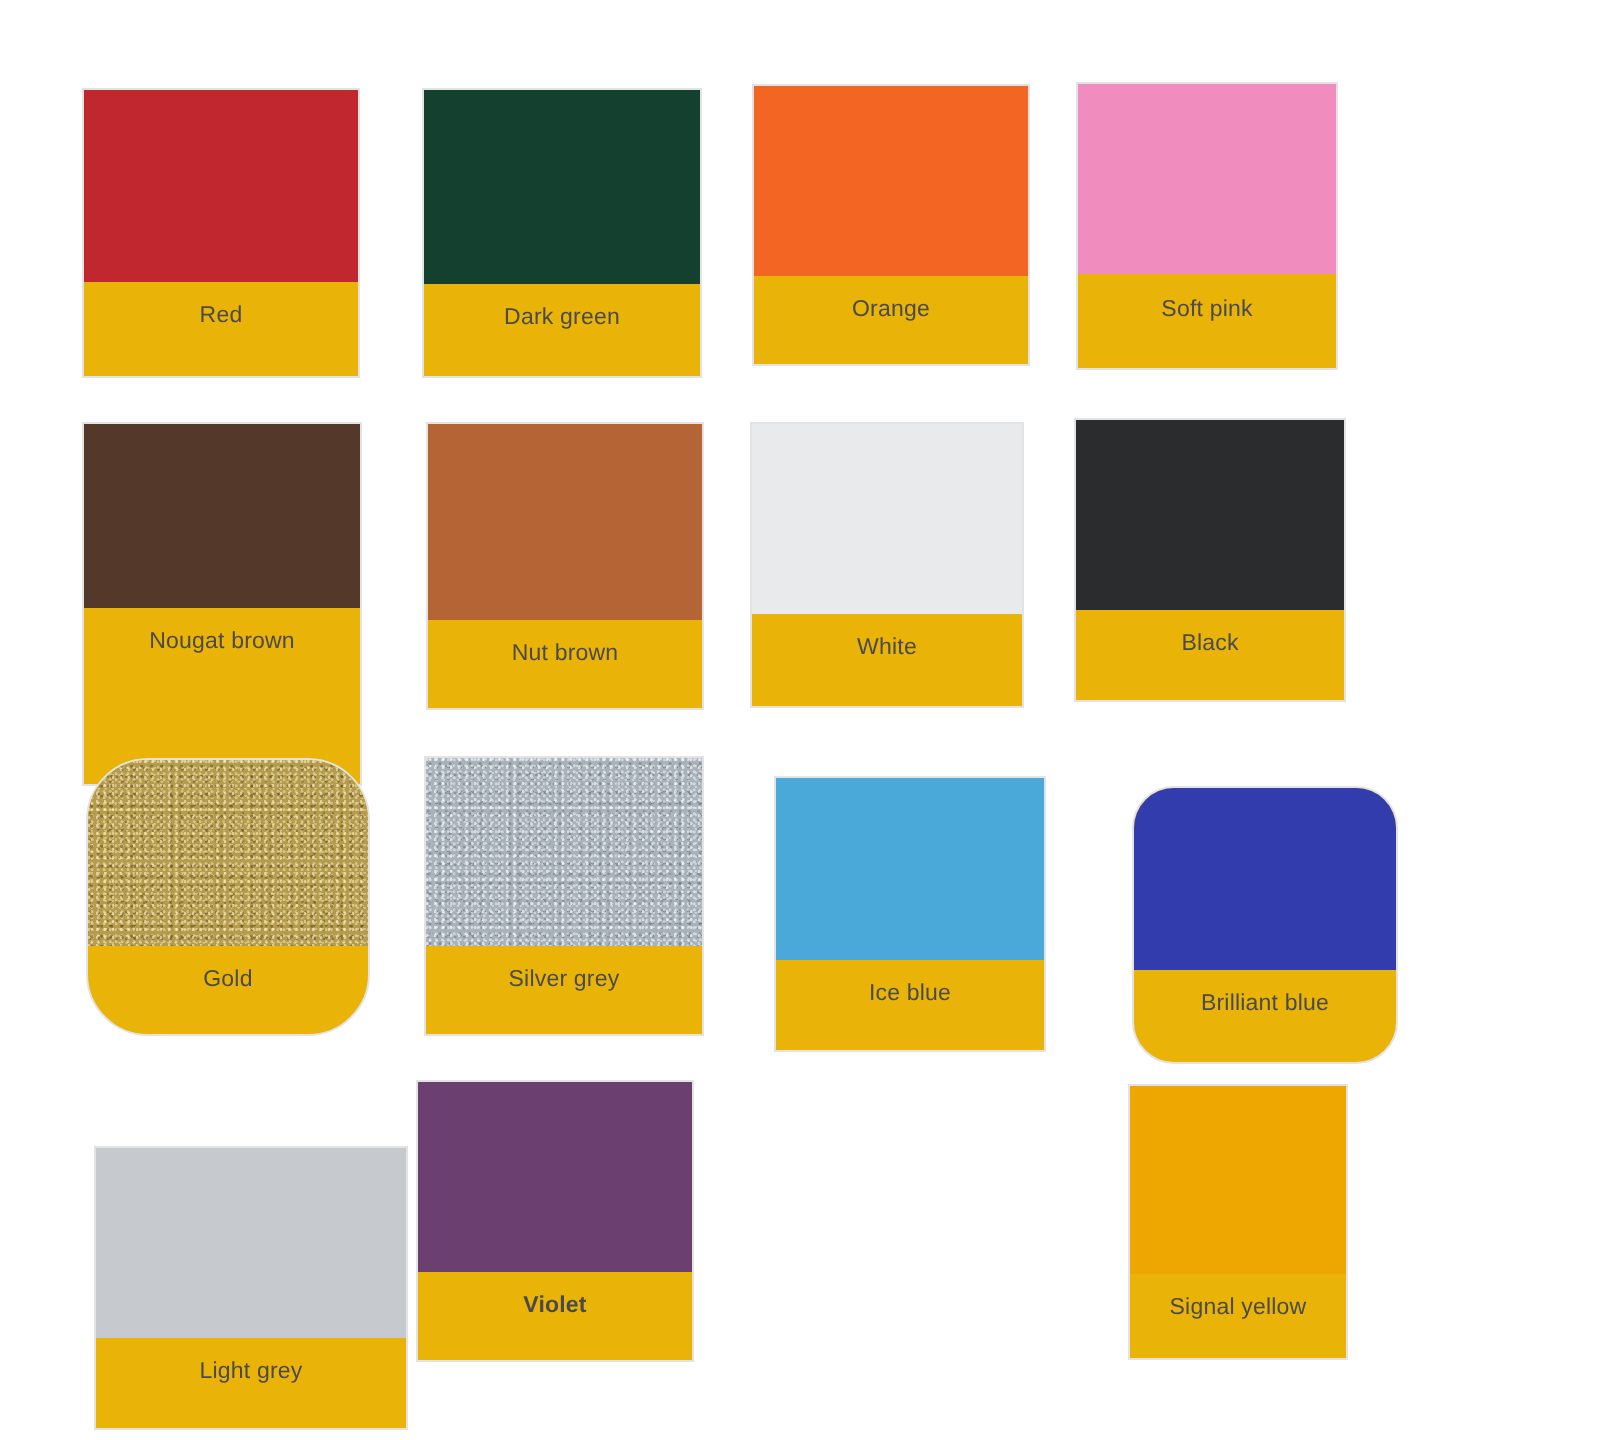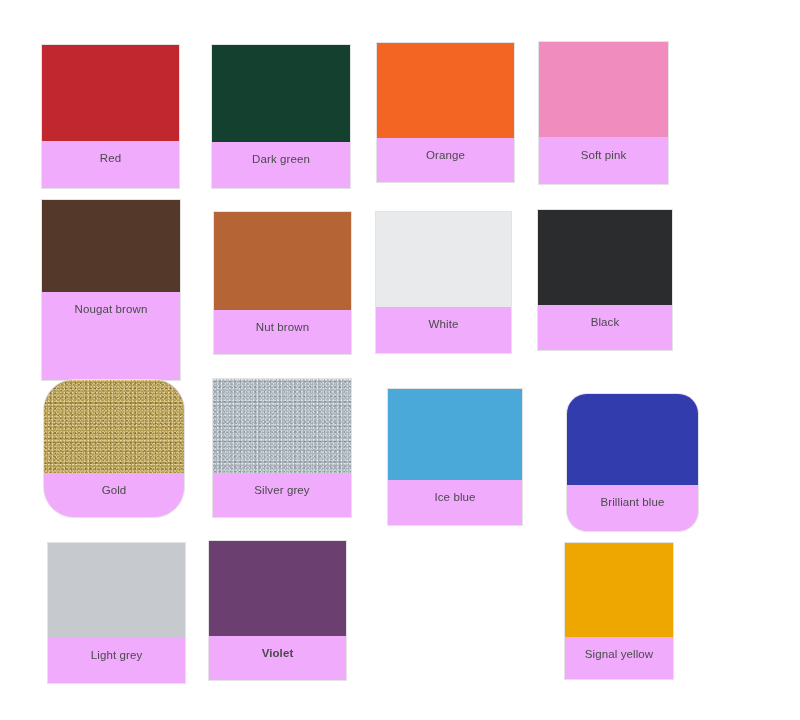--- a/index.html
+++ b/index.html
@@ -13,21 +13,21 @@
     font-family: "Liberation Sans", sans-serif;
     overflow: hidden;
   }
   #swatch-grid {
     position: relative;
     width: 800px;
     height: 720px;
   }
   .swatch-card {
     position: absolute;
-    background: #f0abfc;
+    background: #eab308;
     border: 1px solid #e3e3e3;
     box-sizing: border-box;
     overflow: hidden;
   }
   .swatch-color {
     position: absolute;
     left: 0;
     top: 0;
     right: 0;
   }
@@ -79,21 +79,21 @@
       <div class="swatch-label" style="top: 107px; color: rgb(74, 74, 74);">Dark green</div>
     </div>
     <div class="swatch-card" style="left: 376px; top: 42px; width: 139px; height: 141px; border-color: rgb(227, 227, 227); padding-left: 48px;">
       <div class="swatch-color" style="height: 95px; background: rgb(242, 101, 34);"></div>
       <div class="swatch-label" style="top: 105px; color: rgb(74, 74, 74);">Orange</div>
     </div>
     <div class="swatch-card" style="left: 538px; top: 41px; width: 131px; height: 144px; border-color: rgb(227, 227, 227);">
       <div class="swatch-color" style="height: 95px; background: rgb(240, 140, 190);"></div>
       <div class="swatch-label" style="top: 106px; color: rgb(74, 74, 74);">Soft pink</div>
     </div>
-    <div class="swatch-card" style="left: 41px; top: 199px; width: 140px; height: 182px; border-color: rgb(227, 227, 227);">
+    <div class="swatch-card" style="left: 41px; top: 211px; width: 140px; height: 182px; border-color: rgb(227, 227, 227);">
       <div class="swatch-color" style="height: 92px; background: rgb(84, 56, 42);"></div>
       <div class="swatch-label" style="top: 102px; color: rgb(74, 74, 74);">Nougat brown</div>
     </div>
     <div class="swatch-card" style="left: 213px; top: 211px; width: 139px; height: 144px; border-color: rgb(227, 227, 227);">
       <div class="swatch-color" style="height: 98px; background: rgb(181, 101, 53);"></div>
       <div class="swatch-label" style="top: 108px; color: rgb(74, 74, 74);">Nut brown</div>
     </div>
     <div class="swatch-card" style="left: 375px; top: 211px; width: 137px; height: 143px; border-color: rgb(227, 227, 227);">
       <div class="swatch-color" style="height: 95px; background: rgb(233, 234, 235);"></div>
       <div class="swatch-label" style="top: 105px; color: rgb(74, 74, 74);">White</div>
@@ -111,21 +111,21 @@
       <div class="swatch-label" style="top: 104px; color: rgb(74, 74, 74);">Silver grey</div>
     </div>
     <div class="swatch-card" style="left: 387px; top: 388px; width: 136px; height: 138px; border-color: rgb(227, 227, 227);">
       <div class="swatch-color" style="height: 91px; background: rgb(74, 169, 216);"></div>
       <div class="swatch-label" style="top: 101px; color: rgb(74, 74, 74);">Ice blue</div>
     </div>
     <div class="swatch-card" style="left: 566px; top: 393px; width: 133px; height: 139px; border-color: rgb(227, 227, 227); border-radius: 21px;">
       <div class="swatch-color" style="height: 91px; background: rgb(50, 60, 173);"></div>
       <div class="swatch-label" style="top: 101px; color: rgb(74, 74, 74);">Brilliant blue</div>
     </div>
-    <div class="swatch-card" style="left: 47px; top: 542px; width: 139px; height: 142px; border-color: rgb(227, 227, 227);">
+    <div class="swatch-card" style="left: 47px; top: 573px; width: 157px; height: 142px; border-color: rgb(227, 227, 227);">
       <div class="swatch-color" style="height: 95px; background: rgb(198, 202, 206);"></div>
       <div class="swatch-label" style="top: 105px; color: rgb(74, 74, 74);">Light grey</div>
     </div>
     <div class="swatch-card" style="left: 208px; top: 540px; width: 139px; height: 141px; border-color: rgb(227, 227, 227);">
       <div class="swatch-color" style="height: 95px; background: rgb(107, 64, 113);"></div>
       <div class="swatch-label" style="top: 105px; color: rgb(74, 74, 74); font-weight: bold;">Violet</div>
     </div>
     <div class="swatch-card" style="left: 564px; top: 542px; width: 110px; height: 138px; border-color: rgb(227, 227, 227);">
       <div class="swatch-color" style="height: 94px; background: rgb(237, 167, 0);"></div>
       <div class="swatch-label" style="top: 104px; color: rgb(74, 74, 74);">Signal yellow</div>

